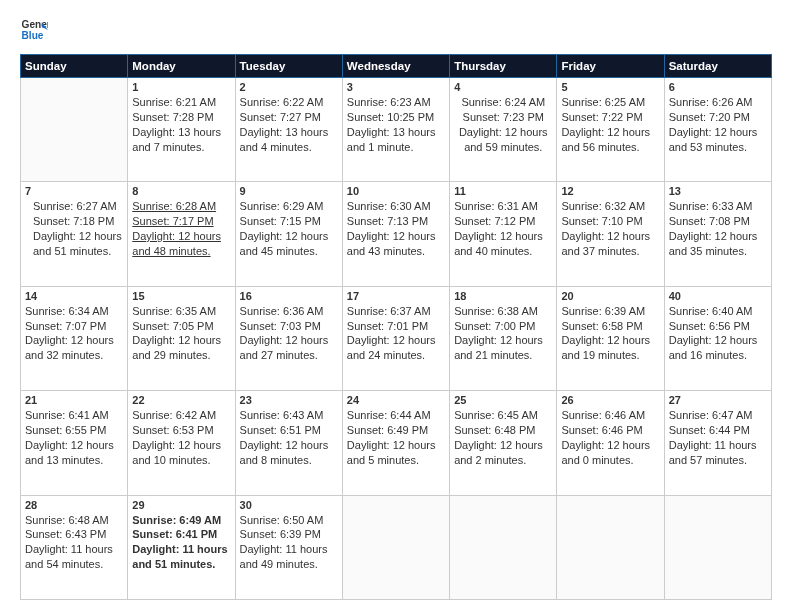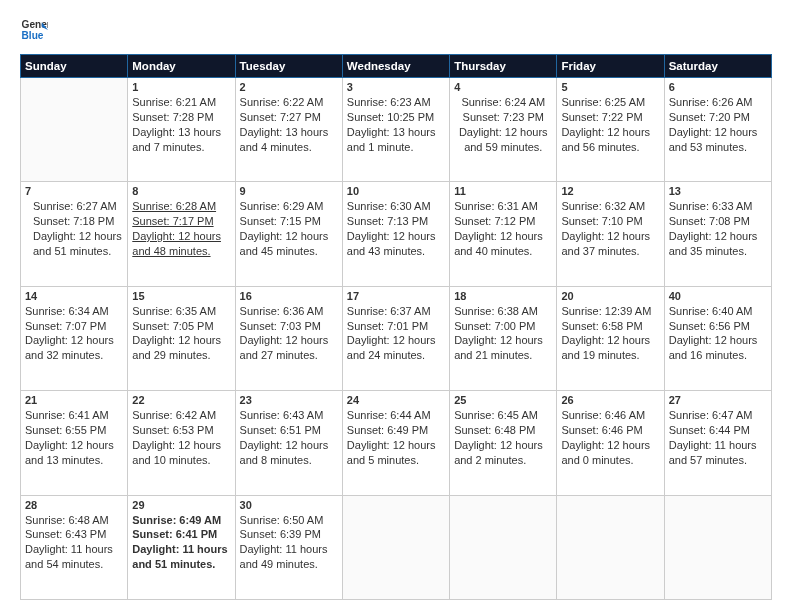--- a/index.html
+++ b/index.html
@@ -241,21 +241,21 @@
           </td>
           <td>
             <span class="day-num">18</span>
             <div class="day-info" style="white-space: pre-line;">Sunrise: 6:38 AM
 Sunset: 7:00 PM
 Daylight: 12 hours
 and 21 minutes.</div>
           </td>
           <td>
             <span class="day-num">20</span>
-            <div class="day-info" style="white-space: pre-line;">Sunrise: 12:39 AM
+            <div class="day-info" style="white-space: pre-line;">Sunrise: 6:39 AM
 Sunset: 6:58 PM
 Daylight: 12 hours
 and 19 minutes.</div>
           </td>
           <td>
             <span class="day-num">40</span>
             <div class="day-info" style="white-space: pre-line;">Sunrise: 6:40 AM
 Sunset: 6:56 PM
 Daylight: 12 hours
 and 16 minutes.</div>

